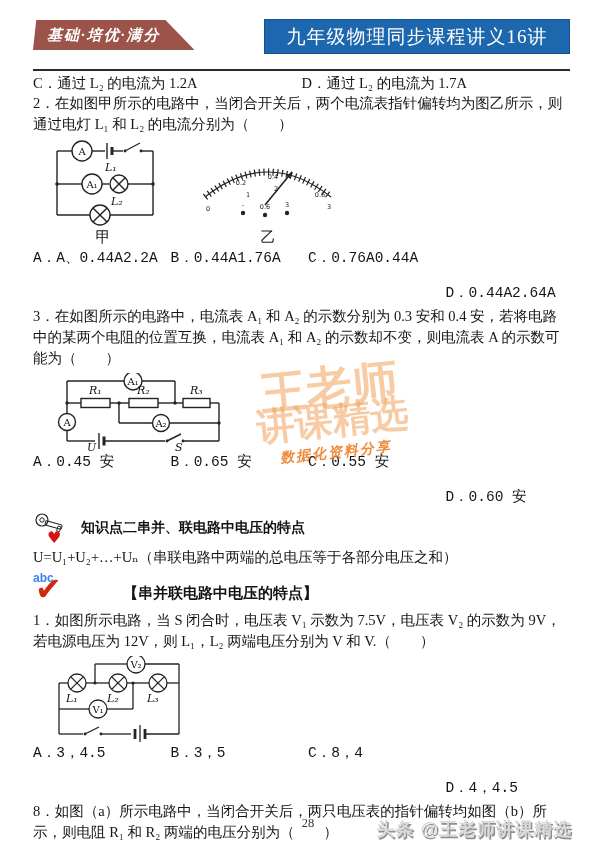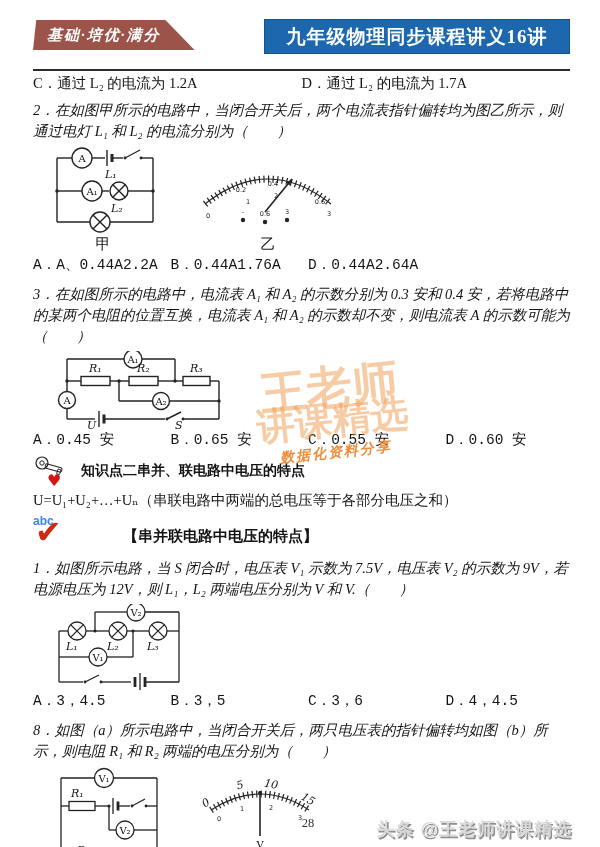--- a/index.html
+++ b/index.html
@@ -10,31 +10,31 @@
   .page{padding:16px 30px 0 33px;position:relative;}
   
   .hdr{display:flex;justify-content:space-between;align-items:flex-end;
        border-bottom:2.5px solid #2b2b2b;padding-bottom:15px;height:38px;}
   .banner-red{
     background:#9c5349;color:#fff;font-style:italic;font-weight:bold;font-size:15px;
     letter-spacing:2px;padding:6px 34px 5px 14px;align-self:flex-start;margin-top:4px;
     clip-path:polygon(2% 0,82% 0,100% 100%,0 100%);
   }
   .banner-blue{
-    background:#1c67ae;color:#fff;font-weight:bold;font-size:19px;letter-spacing:1px;
+    background:#1c67ae;color:#fff;font-weight:normal;font-size:19px;letter-spacing:1px;
     width:306px;text-align:center;padding:5px 0 4px 0;box-shadow:0 0 0 1px #14538f inset;
   }
   
   .tline{font-size:14.5px;line-height:21px;}
   .opts{display:flex;font-size:14.5px;line-height:21px;margin:1px 0 2px 0;font-family:Liberation Mono, monospace;}
   .opts .o{width:25.6%;}
-  .opts .o:last-child{width:auto;}
+  .opts .o:last-child{width:auto;margin-top:35px;}
   .opts2{display:flex;font-size:14.5px;line-height:17px;}
   .opts2 .o{width:52%;}
-  .q{margin-top:8px;font-style:italic;}
+  .q{margin-top:1px;}
   
   .figrow{display:flex;align-items:flex-end;margin:4px 0 0 6px;gap:26px;}
   .fig{display:flex;flex-direction:column;align-items:center;}
   .fig .cap{font-size:15px;margin-top:1px;}
   svg{display:block;}
   svg line,svg path,svg rect,svg circle,svg polyline{stroke:#232323;fill:none;}
   svg .lbl{font-family:"DejaVu Serif",serif;font-style:italic;font-size:11px;fill:#111;stroke:none;}
   svg .mt{font-family:"DejaVu Serif",serif;font-size:10px;fill:#111;stroke:none;text-anchor:middle;}
   svg .tiny{font-family:"DejaVu Sans",sans-serif;font-size:6.5px;fill:#222;stroke:none;text-anchor:middle;}
   svg .dot{fill:#232323;stroke:none;}
@@ -137,20 +137,21 @@
         <text class="tiny" x="72" y="70">0.6</text>
         <text class="tiny" x="94" y="68">3</text>
       </svg>
       <div class="cap">乙</div>
     </div>
   </div>
 
   <div class="opts">
     <span class="o">A．A、0.44A2.2A</span>
     <span class="o">B．0.44A1.76A</span>
+    <span class="o">C．0.76A0.44A</span>
     <span class="o">D．0.44A2.64A</span>
   </div>
 
   <div class="tline q">3．在如图所示的电路中，电流表 A₁ 和 A₂ 的示数分别为 0.3 安和 0.4 安，若将电路中的某两个电阻的位置互换，电流表 A₁ 和 A₂ 的示数却不变，则电流表 A 的示数可能为（　　）</div>
 
   <div class="figrow">
     <div class="fig">
       <svg width="196" height="78" viewBox="0 0 196 78">
         <g stroke-width="1.4">
           <line x1="28" y1="8" x2="85" y2="8"></line>
@@ -271,21 +272,21 @@
         <text class="lbl" x="27" y="46">L₁</text>
         <text class="lbl" x="68" y="46">L₂</text>
         <text class="lbl" x="108" y="46">L₃</text>
       </svg>
     </div>
   </div>
 
   <div class="opts">
     <span class="o">A．3，4.5</span>
     <span class="o">B．3，5</span>
-    <span class="o">C．3，6</span>
+    <span class="o">C．8，4</span>
     <span class="o">D．4，4.5</span>
   </div>
 
   <div class="tline q">8．如图（a）所示电路中，当闭合开关后，两只电压表的指针偏转均如图（b）所示，则电阻 R₁ 和 R₂ 两端的电压分别为（　　）</div>
 
   <div class="figrow">
 
     <div class="fig">
       <svg width="132" height="104" viewBox="0 0 132 104">
         <g stroke-width="1.3">

